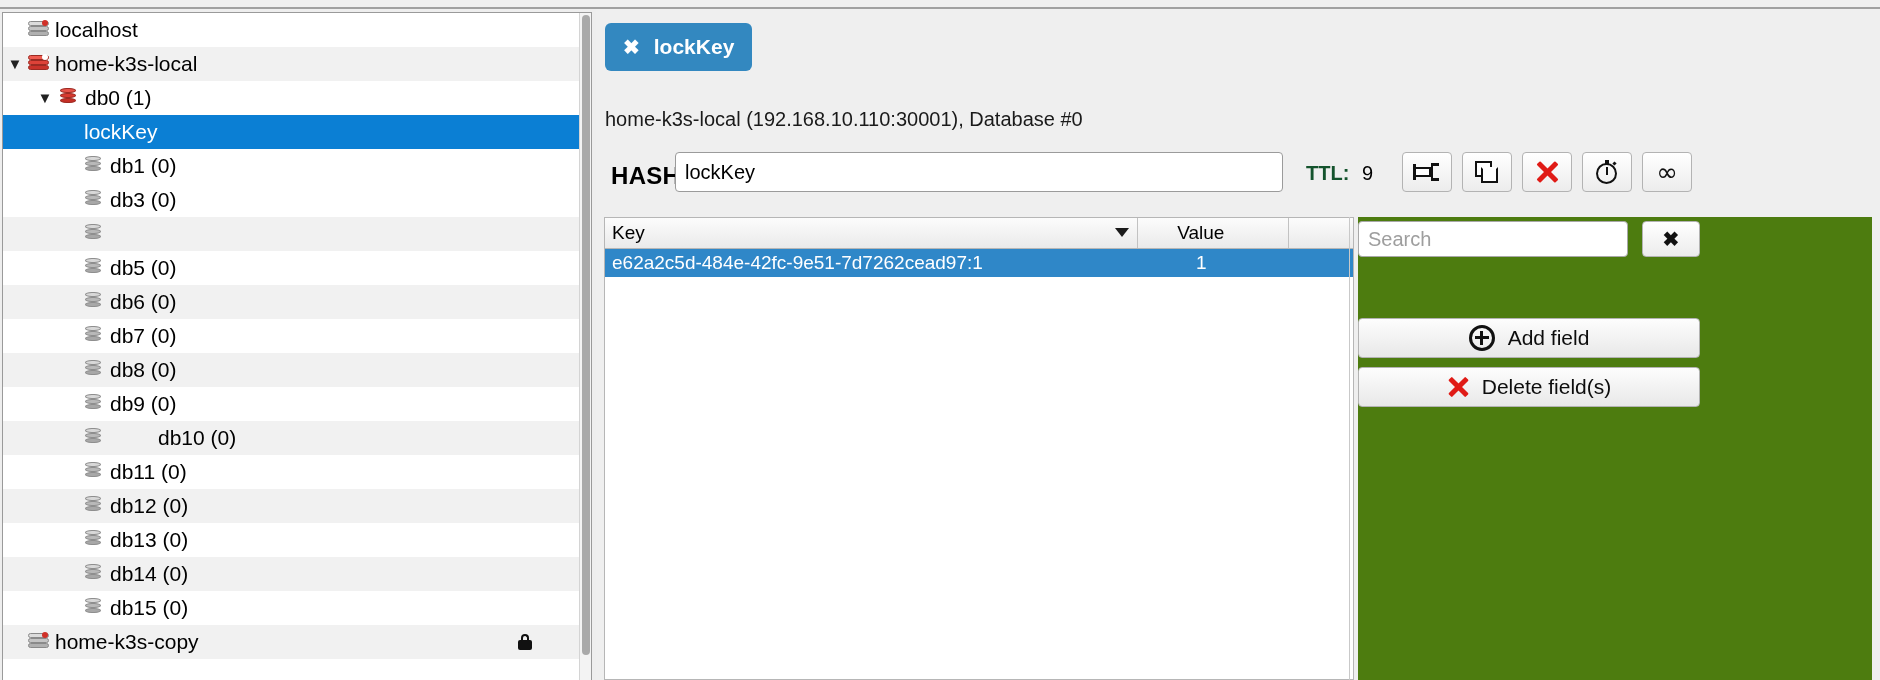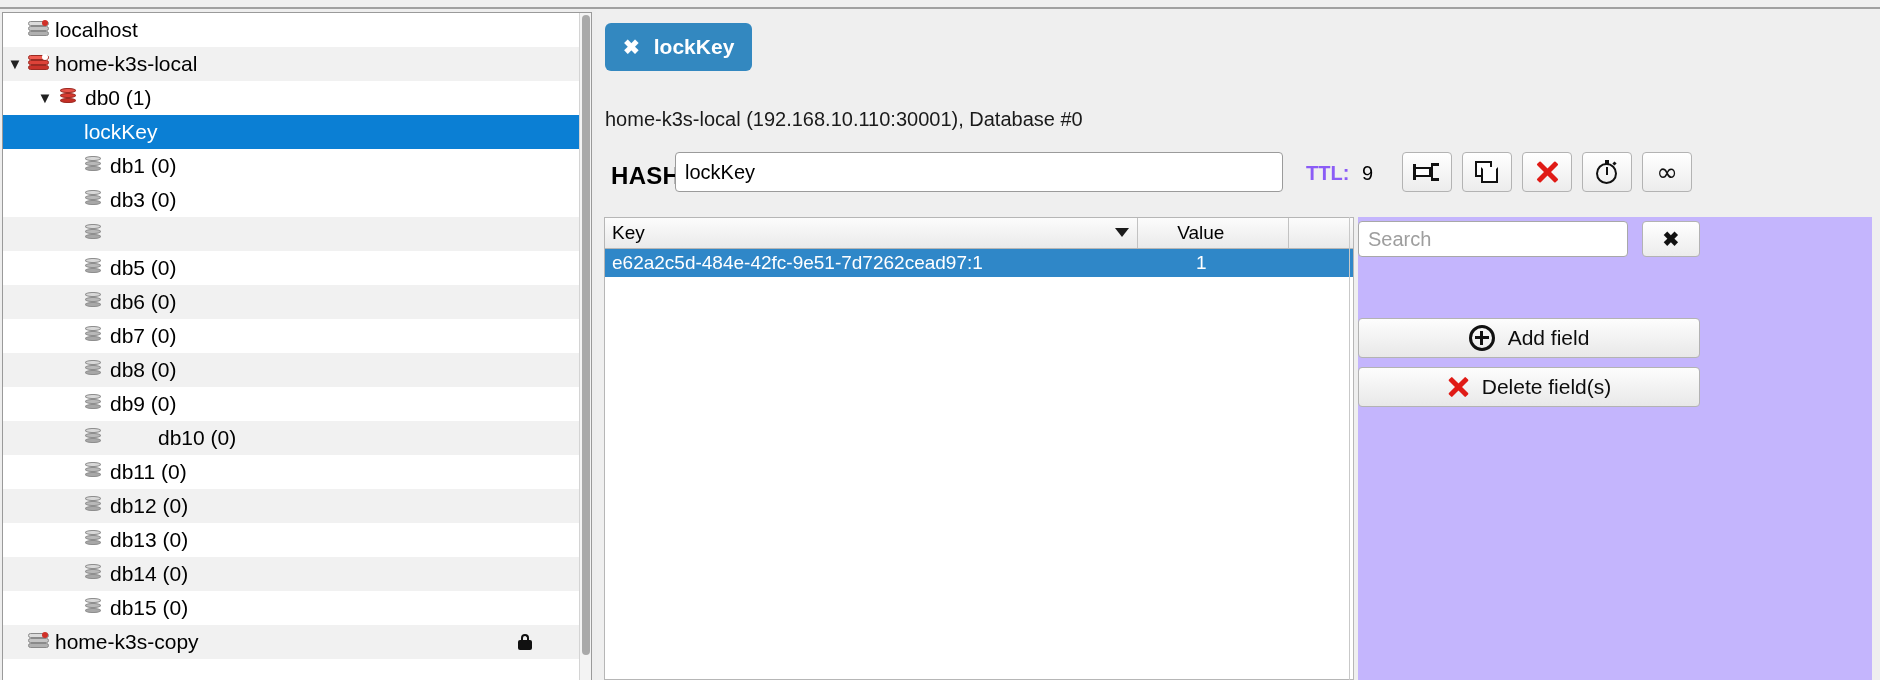--- a/index.html
+++ b/index.html
@@ -84,21 +84,21 @@
   .conn-line{position:absolute;left:9px;top:99px;font-size:20px;color:#1a1a1a;}
 
   .hash-row{position:absolute;left:0;top:143px;width:1284px;height:44px;}
   .hash-label{position:absolute;left:9px;top:10px;font-size:24px;font-weight:bold;color:#000;letter-spacing:.3px;margin-left:6px;}
   .hash-input{
     position:absolute;left:79px;top:0;width:608px;height:40px;
     background:#fff;border:1px solid #9b9b9b;border-radius:4px;
     font-family:"Liberation Sans", sans-serif;font-size:20px;color:#000;
     padding:0 9px;box-sizing:border-box;outline:none;
   }
-  .ttl-label{position:absolute;left:710px;top:10px;font-size:20px;font-weight:bold;color:#8b5cf6;}
+  .ttl-label{position:absolute;left:710px;top:10px;font-size:20px;font-weight:bold;color:#14532d;}
   .ttl-value{position:absolute;left:766px;top:10px;font-size:20px;color:#000;}
 
   .icon-btn{
     position:absolute;top:0;width:50px;height:40px;
     background:linear-gradient(#ffffff,#ececec);
     border:1px solid #b3b3b3;border-radius:4px;box-sizing:border-box;
     display:flex;align-items:center;justify-content:center;
   }
 
   
@@ -146,21 +146,21 @@
   .th.c-pad{width:34px;border-right:none;}
   .sort-caret{position:absolute;right:8px;top:10px;width:0;height:0;border-left:7px solid transparent;border-right:7px solid transparent;border-top:9px solid #1b1b1b;}
   .trow{display:flex;height:28px;}
   .trow.sel{background:#2f87c8;color:#fff;}
   .td{height:28px;line-height:28px;font-size:19px;padding-left:7px;box-sizing:border-box;white-space:nowrap;overflow:hidden;}
   .td.c-key{width:584px;}
   .td.c-val{width:130px;}
   .td.c-pad{width:34px;}
 
   
-  .side{position:absolute;left:762px;top:208px;width:514px;height:463px;background:#c4b5fd;}
+  .side{position:absolute;left:762px;top:208px;width:514px;height:463px;background:#4d7c0f;}
   .search-input{
     position:absolute;left:0;top:4px;width:270px;height:36px;
     background:#fff;border:1px solid #a8a8a8;border-radius:4px;
     font-family:"Liberation Sans", sans-serif;font-size:20px;color:#000;
     padding:0 9px;box-sizing:border-box;outline:none;
   }
   .search-input::placeholder{color:#9e9e9e;}
   .clear-btn{
     position:absolute;left:284px;top:4px;width:58px;height:36px;
     background:linear-gradient(#ffffff,#ececec);border:1px solid #b3b3b3;border-radius:4px;

